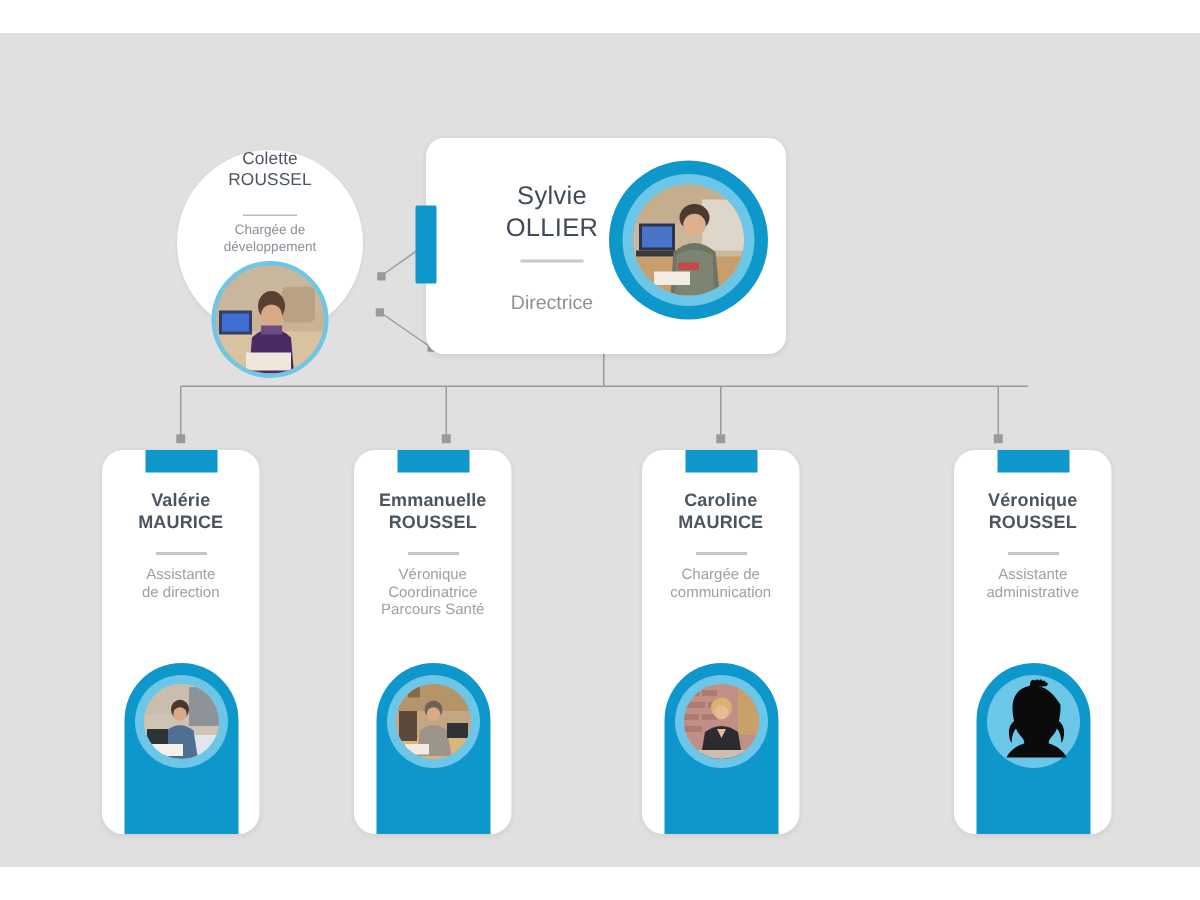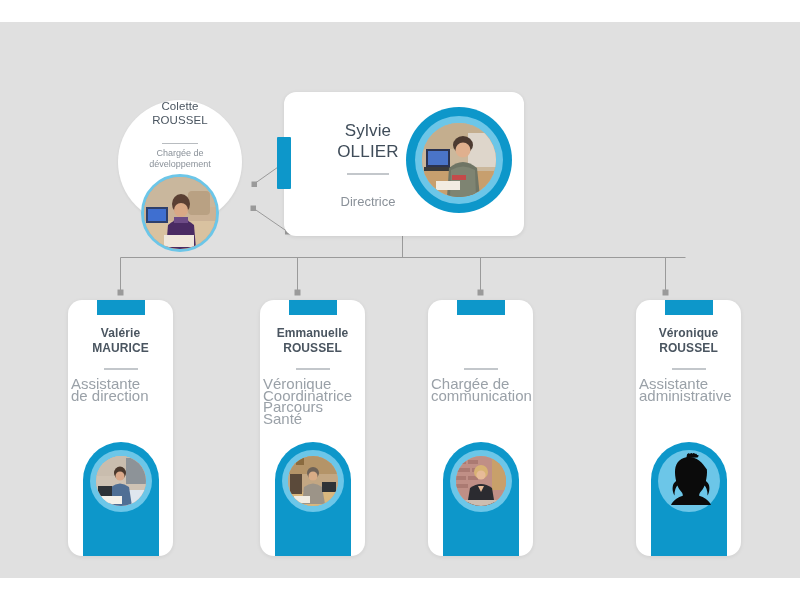--- a/index.html
+++ b/index.html
@@ -168,22 +168,23 @@
   .person-card .pc-rule {
     position: absolute;
     top: 68px; left: 50%;
     margin-left: -17px;
     width: 34px; height: 1.5px;
     background: #c3c7cb;
   }
   .person-card .pc-role {
     position: absolute;
     top: 78px; left: 3px; right: 3px;
+    text-align: center;
     color: #9aa1a8;
-    font-size: 15px;
+    font-size: 10px;
     line-height: 11.5px;
   }
   .person-card .pc-arch {
     position: absolute;
     left: 50%; margin-left: -38px;
     bottom: 0;
     width: 76px; height: 114px;
     background: #0d97ca;
     border-radius: 38px 38px 0 0;
   }
@@ -325,21 +326,21 @@
               <circle cx="24" cy="20" r="4.5" fill="#dba98a"></circle>
               <path d="M15 31 Q24 24 33 31 L36 50 L13 50 Z" fill="#4f6f95"></path>
               <rect x="2" y="30" width="14" height="10" fill="#2e3338"></rect>
               <rect x="6" y="40" width="20" height="8" fill="#f4f1ea"></rect>
             </svg>
           </div>
         </div>
       </div>
     </div>
 
-    <div class="person-card" style="left:260px">
+    <div class="person-card" style="left:236px">
       <div class="pc-tab"></div>
       <div class="pc-name">
         <span>Emmanuelle</span><br>
         <span>ROUSSEL</span>
       </div>
       <div class="pc-rule"></div>
       <div class="pc-role">
         <span>Véronique</span><br>
         <span>Coordinatrice</span><br>
         <span>Parcours Santé</span>
@@ -359,20 +360,24 @@
               <rect x="34" y="26" width="14" height="10" fill="#2f3337"></rect>
               <rect x="6" y="40" width="16" height="7" fill="#f0ece3"></rect>
             </svg>
           </div>
         </div>
       </div>
     </div>
 
     <div class="person-card" style="left:428px">
       <div class="pc-tab"></div>
+      <div class="pc-name">
+        <span>Caroline</span><br>
+        <span>MAURICE</span>
+      </div>
       <div class="pc-rule"></div>
       <div class="pc-role">
         <span>Chargée de</span><br>
         <span>communication</span>
       </div>
       <div class="pc-arch">
         <div class="pc-ring">
           <div class="pc-photo">
             <svg class="photo-svg" viewBox="0 0 50 50" xmlns="http://www.w3.org/2000/svg">
               <rect width="50" height="50" fill="#c08f86"></rect>

